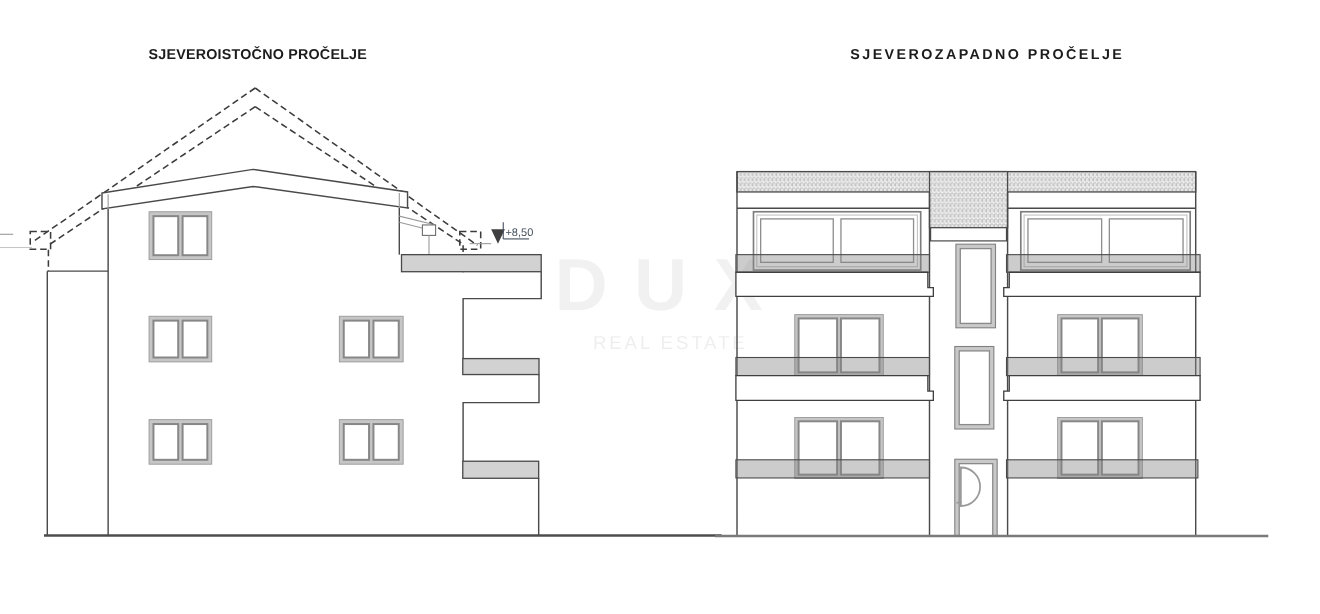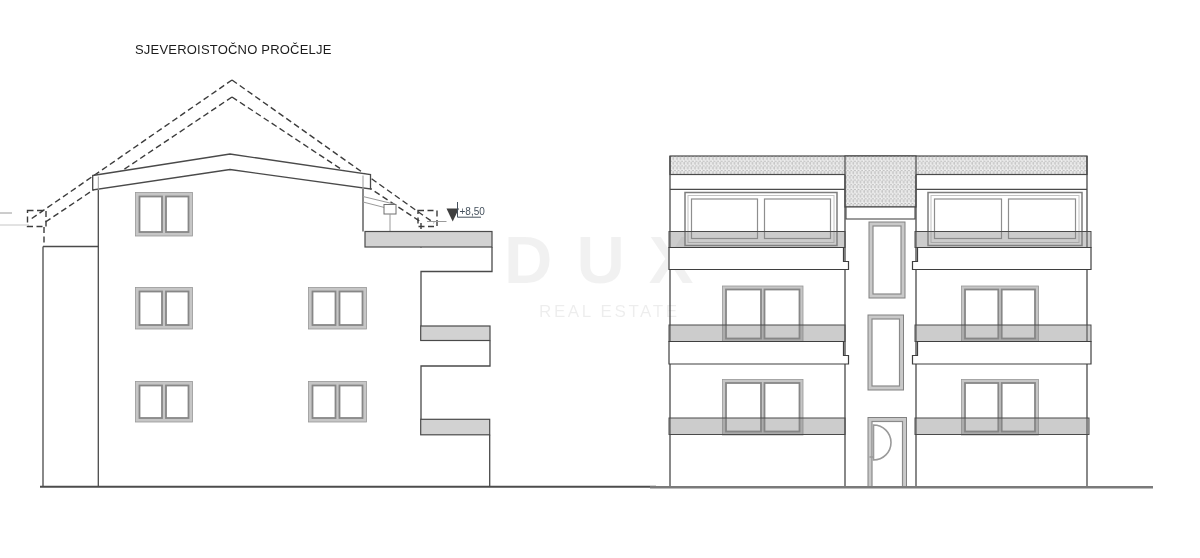--- a/index.html
+++ b/index.html
@@ -1,18 +1,18 @@
 <!DOCTYPE html>
 <html style="--background: #ffffff; --title_text: #1c1c1c; --line_dark: #4a4a4a; --line_light: #9a9a9a; --slab_fill: #d2d2d2; --frame_light: #c6c6c6; --frame_dark: #878787; --railing_fill: rgba(134,134,134,0.42); --ground_line: #7a7a7a; --watermark_gray: rgba(0,0,0,0.055); --watermark_tag: rgba(0,0,0,0.07); --elevation_text: #44505c;"><head>
 <meta charset="utf-8">
 <style>
   html,body{margin:0;padding:0;background:#fff}
   .page{position:relative;width:1200px;height:558px;background:var(--background,#fff);
         font-family:"Liberation Sans",sans-serif;overflow:hidden}
-  .title{position:absolute;font-weight:normal;font-size:13px;color:var(--title_text,#1c1c1c);white-space:nowrap}
+  .title{position:absolute;font-weight:bold;font-size:13px;color:var(--title_text,#1c1c1c);white-space:nowrap}
   .title-left{left:135px;top:42px;letter-spacing:0.2px}
   .title-right{left:773px;top:42px;letter-spacing:2.2px}
   .wm-brand{position:absolute;left:504px;top:221px;font-size:67px;font-weight:bold;
             letter-spacing:24px;color:var(--watermark_gray,rgba(0,0,0,.05));white-space:nowrap}
   .wm-tag{position:absolute;left:539px;top:302px;font-size:17px;font-weight:normal;
           letter-spacing:2.6px;color:var(--watermark_tag,rgba(0,0,0,.07));white-space:nowrap}
   svg.sheet{position:absolute;left:0;top:0}
 
   .ln{stroke:var(--line_dark,#4a4a4a);stroke-width:1.3;fill:none}
   .lnthin{stroke:var(--line_light,#9a9a9a);stroke-width:1;fill:none}
@@ -44,20 +44,21 @@
 <body>
 
 <div class="page">
 
   <div>
     <div class="wm-brand">DUX</div>
     <div class="wm-tag">REAL ESTATE</div>
   </div>
 
   <div class="title title-left">SJEVEROISTOČNO PROČELJE</div>
+  <div class="title title-right">SJEVEROZAPADNO PROČELJE</div>
 
   <svg class="sheet" width="1200" height="558" viewBox="0 0 1200 558">
     <defs>
       <pattern id="tiles" width="3.6" height="4.7" patternUnits="userSpaceOnUse">
         <rect width="3.6" height="4.7" fill="#ffffff"></rect>
         <path d="M0 0 H3.6 M0 0 V4.7" stroke="#b5b5b5" stroke-width="0.5" fill="none"></path>
         <path d="M0.75 4.7 V2.5 Q0.75 1.3 1.8 1.3 Q2.85 1.3 2.85 2.5 V4.7" stroke="#8c8c8c" stroke-width="0.55" fill="none"></path>
       </pattern>
     </defs>
 

